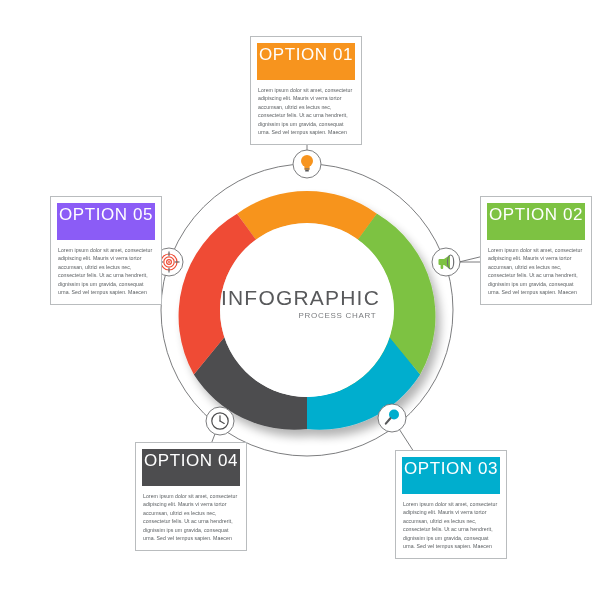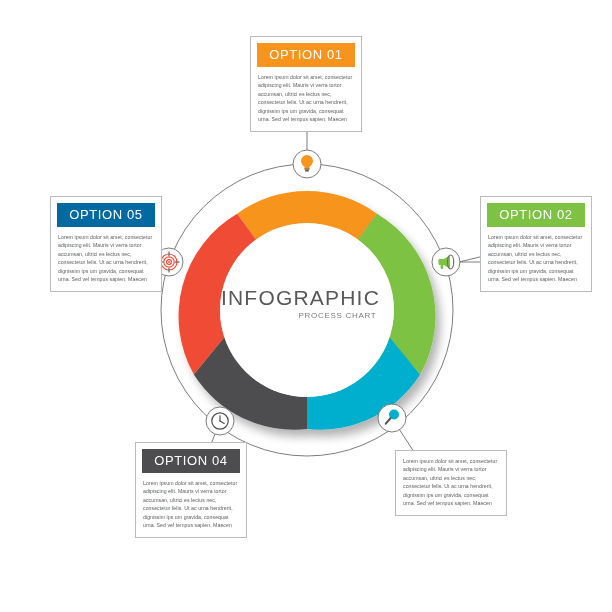--- a/index.html
+++ b/index.html
@@ -18,25 +18,25 @@
   
   .card{
     position:absolute;
     width:112px;
     background:#ffffff;
     border:1px solid #b9bcbe;
     box-sizing:border-box;
     padding:0;
   }
   .card-head{
-    height:24px;
+    height:37px;
     line-height:24px;
     text-align:center;
     color:#ffffff;
-    font-size:13px;
+    font-size:17px;
     letter-spacing:.6px;
     margin:6px 6px 0 6px;
   }
   .card-body{
     font-size:5.2px;
     line-height:1.62;
     color:#5c6063;
     padding:6px 7px 7px 7px;
     text-align:left;
     letter-spacing:.05px;
@@ -207,26 +207,27 @@
     <div class="card-head" style="background-color: rgb(247, 148, 30);">OPTION 01</div>
     <div class="card-body">Lorem ipsum dolor sit amet, consectetur adipiscing elit. Mauris vi verra tortor accumsan, ultrici es lectus nec, consectetur felis. Ut ac urna hendrerit, dignissim ips um gravida, consequat urna. Sed vel tempus sapien. Maecen</div>
   </div>
 
   <div class="card" id="card2">
     <div class="card-head" style="background-color: rgb(125, 194, 66);">OPTION 02</div>
     <div class="card-body">Lorem ipsum dolor sit amet, consectetur adipiscing elit. Mauris vi verra tortor accumsan, ultrici es lectus nec, consectetur felis. Ut ac urna hendrerit, dignissim ips um gravida, consequat urna. Sed vel tempus sapien. Maecen</div>
   </div>
 
   <div class="card" id="card3">
+    <div class="card-head" style="background-color: rgb(0, 174, 206);">OPTION 03</div>
     <div class="card-body">Lorem ipsum dolor sit amet, consectetur adipiscing elit. Mauris vi verra tortor accumsan, ultrici es lectus nec, consectetur felis. Ut ac urna hendrerit, dignissim ips um gravida, consequat urna. Sed vel tempus sapien. Maecen</div>
   </div>
 
   <div class="card" id="card4">
     <div class="card-head" style="background-color: rgb(77, 77, 79);">OPTION 04</div>
     <div class="card-body">Lorem ipsum dolor sit amet, consectetur adipiscing elit. Mauris vi verra tortor accumsan, ultrici es lectus nec, consectetur felis. Ut ac urna hendrerit, dignissim ips um gravida, consequat urna. Sed vel tempus sapien. Maecen</div>
   </div>
 
   <div class="card" id="card5">
-    <div class="card-head" style="background-color: #0369a1;">OPTION 05</div>
+    <div class="card-head" style="background-color: #8b5cf6;">OPTION 05</div>
     <div class="card-body">Lorem ipsum dolor sit amet, consectetur adipiscing elit. Mauris vi verra tortor accumsan, ultrici es lectus nec, consectetur felis. Ut ac urna hendrerit, dignissim ips um gravida, consequat urna. Sed vel tempus sapien. Maecen</div>
   </div>
 
 </div>
 
 </body></html>

